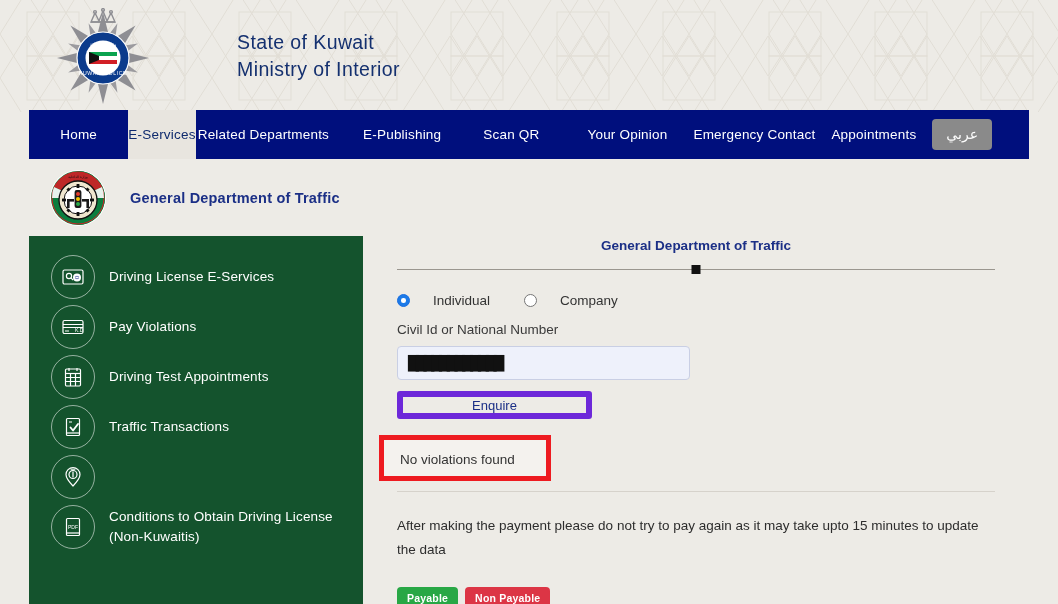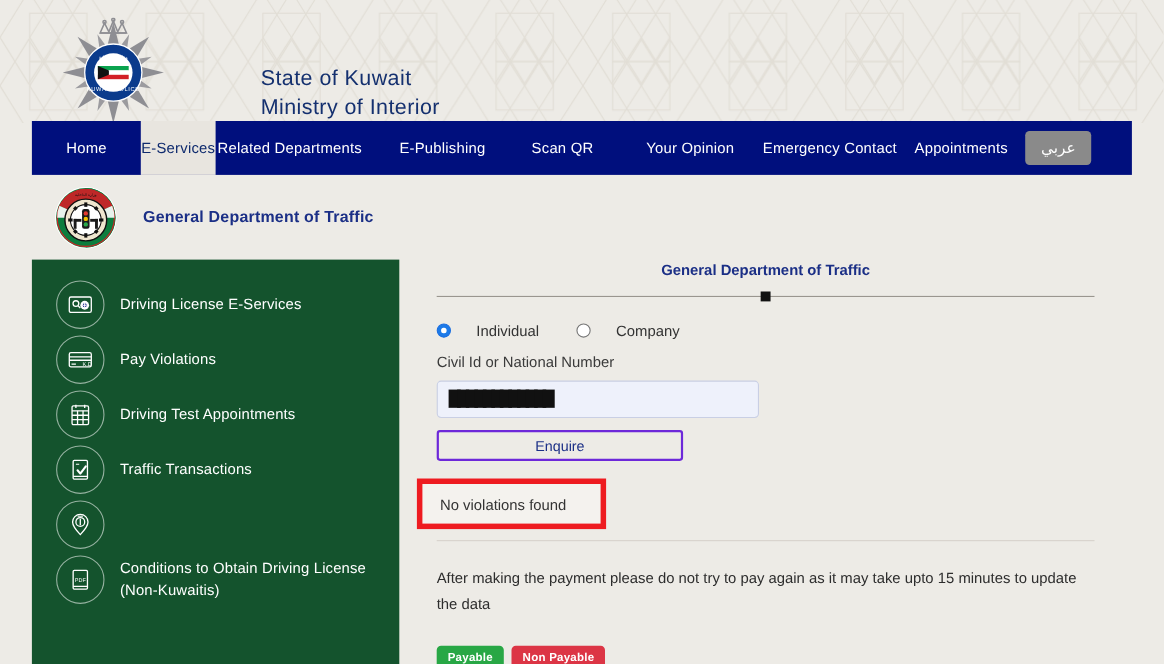--- a/index.html
+++ b/index.html
@@ -27,21 +27,21 @@
   }
   .header-pattern {
     position: absolute;
     inset: 0;
     opacity: 0.55;
     pointer-events: none;
   }
   .header-inner {
     position: relative;
     display: flex;
-    align-items: flex-end;
+    align-items: center;
     height: 112px;
     padding-left: 55px;
   }
   .crest {
     width: 96px; height: 96px;
     position: relative;
     flex: 0 0 96px;
   }
   .header-titles {
     margin-left: 86px;
@@ -229,22 +229,22 @@
   .redact {
     font-family: "DejaVu Sans", sans-serif;
     font-size: 14px;
     color: #111;
     letter-spacing: -3px;
     white-space: nowrap;
     filter: blur(0.3px);
   }
   .enquire-btn {
     margin-top: 11px;
-    width: 224px; height: 28px;
-    border: 2px solid #6d28d9;
+    width: 195px; height: 28px;
+    border: 6px solid #6d28d9;
     border-radius: 3px;
     background: #edebe6;
     color: #1b2f86;
     font-size: 13px;
     display: flex; align-items: center; justify-content: center;
     cursor: pointer;
   }
   .result-wrap {
     position: relative;
     margin-top: 20px;

